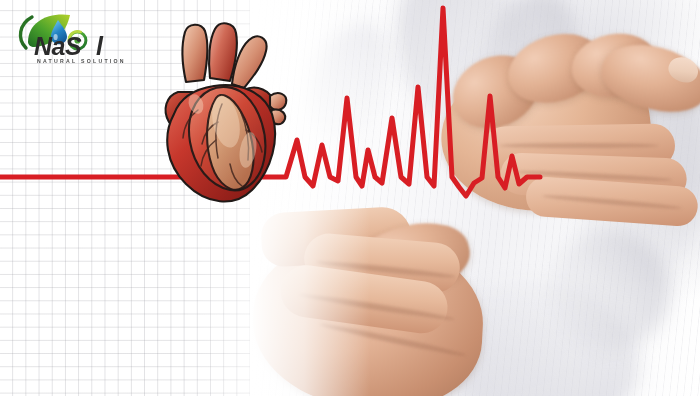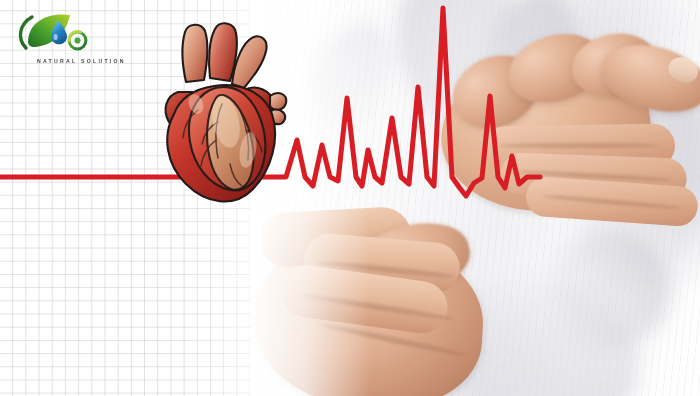--- a/index.html
+++ b/index.html
@@ -380,16 +380,19 @@
       <path d="M50,12 C55,19 59,24 59,28.5 C59,33 55.4,36.3 51,36.3 C46.6,36.3 43,33 43,28.5 C43,24 46,19 50,12 Z" fill="url(#gDrop)"></path>
       <ellipse cx="47.6" cy="29" rx="2.1" ry="3.1" fill="#ffffff" opacity="0.55"></ellipse>
 
       <g transform="translate(69.5,32.5)">
         <circle cx="0" cy="0" r="8.4" fill="none" stroke="url(#gSwirl)" stroke-width="3"></circle>
         <path d="M-8.4,0 C-8.4,-7 -3,-10.5 3.2,-8.6" fill="none" stroke="#b8d741" stroke-width="2.6" stroke-linecap="round"></path>
         <circle cx="0" cy="0" r="3.1" fill="#4ea33a"></circle>
       </g>
     </svg>
 
+    <div class="logo-word">
+      <span>Na</span><span>S</span><span class="sol-o">o</span><span>l</span>
+    </div>
     <div class="logo-tag">NATURAL SOLUTION</div>
   </div>
 
 </div>
 
 </body></html>

